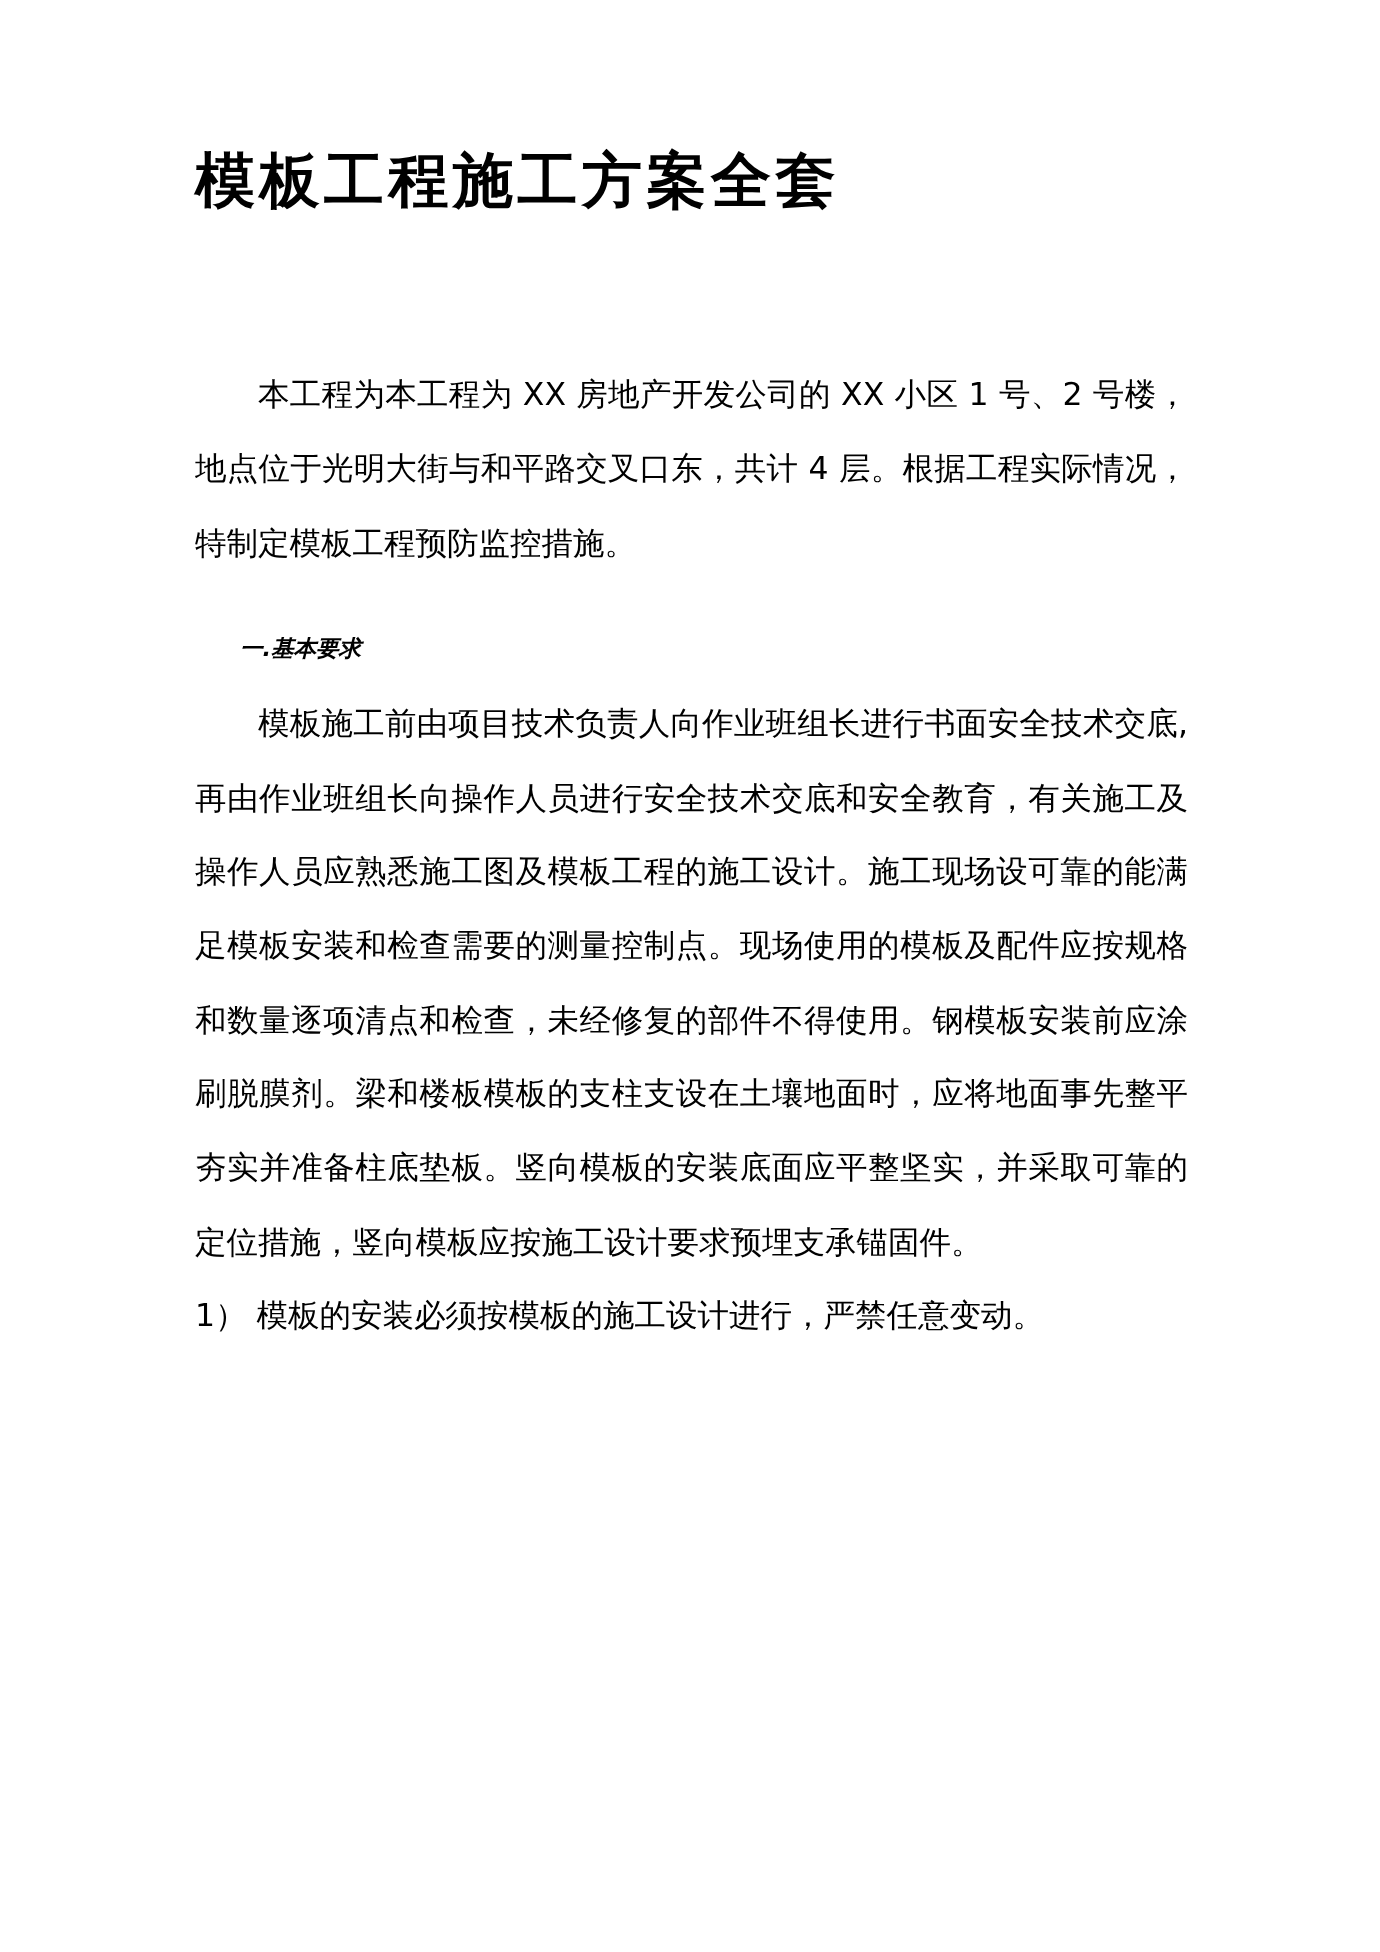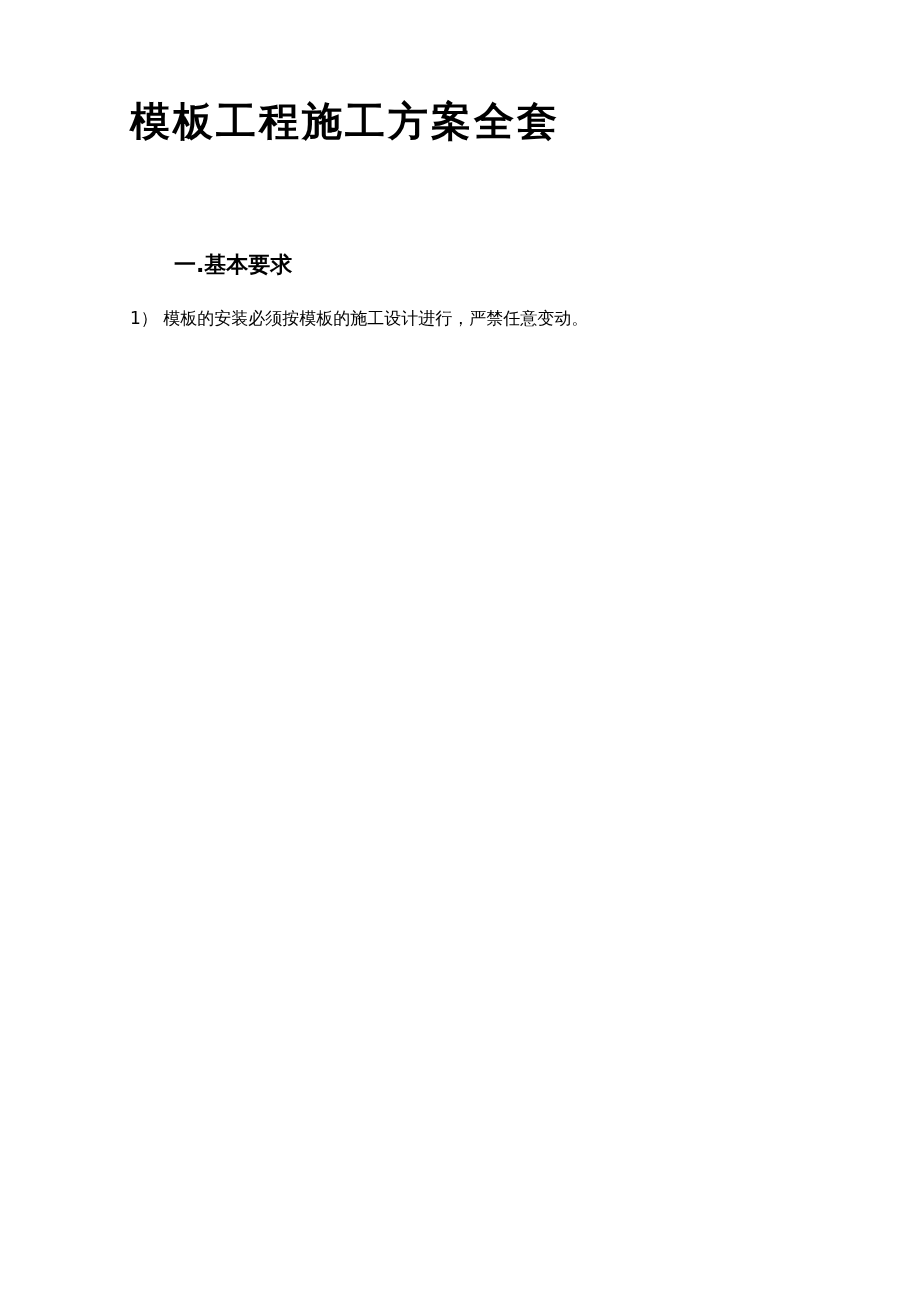--- a/index.html
+++ b/index.html
@@ -31,45 +31,48 @@
     text-align: justify;
     margin: 0;
   }
   .para-indent {
     text-indent: 2em;
   }
   .intro {
     margin-bottom: 28px;
   }
   .heading {
-    font-size: 22px;
+    font-size: 15px;
     font-weight: bold;
     line-height: 2.35;
     text-indent: 2em;
     margin: 14px 0 8px 0;
+    font-style: italic;
   }
   .heading-2 {
     margin-top: 22px;
     margin-bottom: 18px;
   }
   .list-item {
-    font-size: 17px;
+    font-size: 21px;
     line-height: 2.35;
     text-align: justify;
     margin: 0 0 22px 0;
   }
 </style>
 </head>
 <body>
 
 <div class="page">
 
   <h1 class="doc-title">模板工程施工方案全套</h1>
 
+  <p class="para para-indent intro">本工程为本工程为 XX 房地产开发公司的 XX 小区 1 号、2 号楼，地点位于光明大街与和平路交叉口东，共计 4 层。根据工程实际情况，特制定模板工程预防监控措施。</p>
 
   <p class="heading">一.基本要求</p>
 
+  <p class="para para-indent">模板施工前由项目技术负责人向作业班组长进行书面安全技术交底,再由作业班组长向操作人员进行安全技术交底和安全教育，有关施工及操作人员应熟悉施工图及模板工程的施工设计。施工现场设可靠的能满足模板安装和检查需要的测量控制点。现场使用的模板及配件应按规格和数量逐项清点和检查，未经修复的部件不得使用。钢模板安装前应涂刷脱膜剂。梁和楼板模板的支柱支设在土壤地面时，应将地面事先整平夯实并准备柱底垫板。竖向模板的安装底面应平整坚实，并采取可靠的定位措施，竖向模板应按施工设计要求预埋支承锚固件。</p>
 
 
   <p class="list-item">1） 模板的安装必须按模板的施工设计进行，严禁任意变动。</p>
 
 
 </div>
 
 </body></html>

